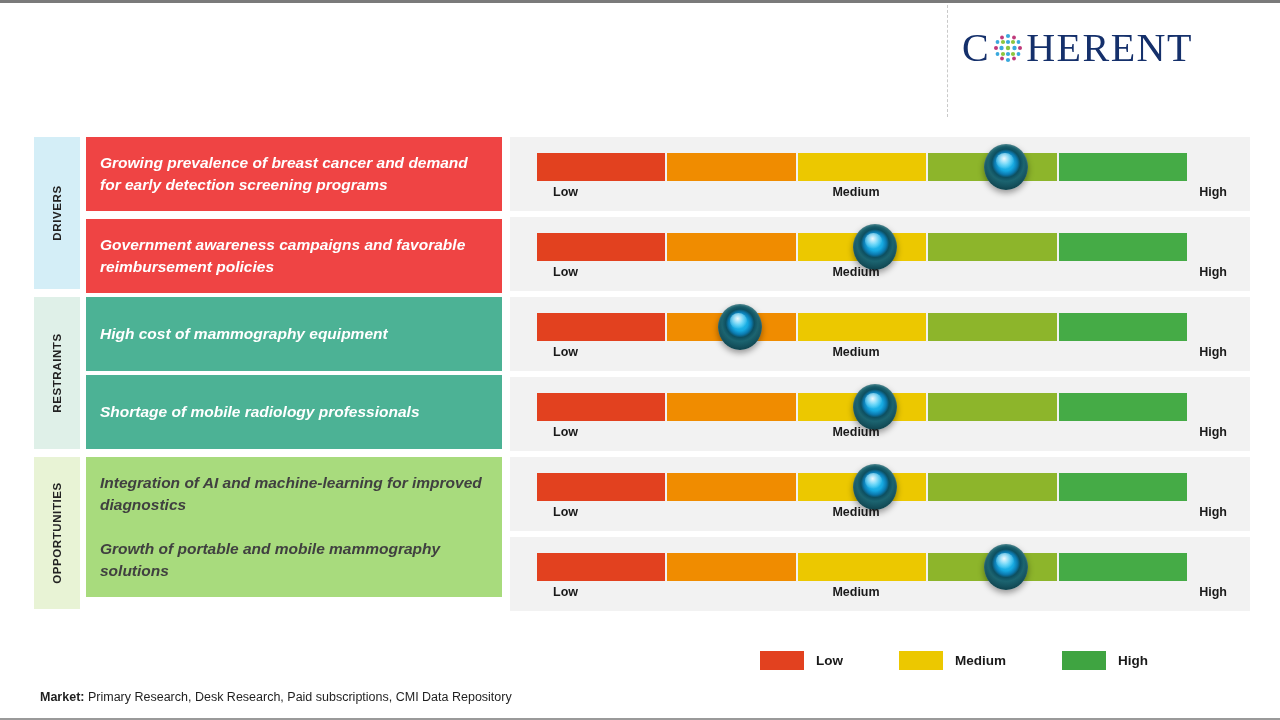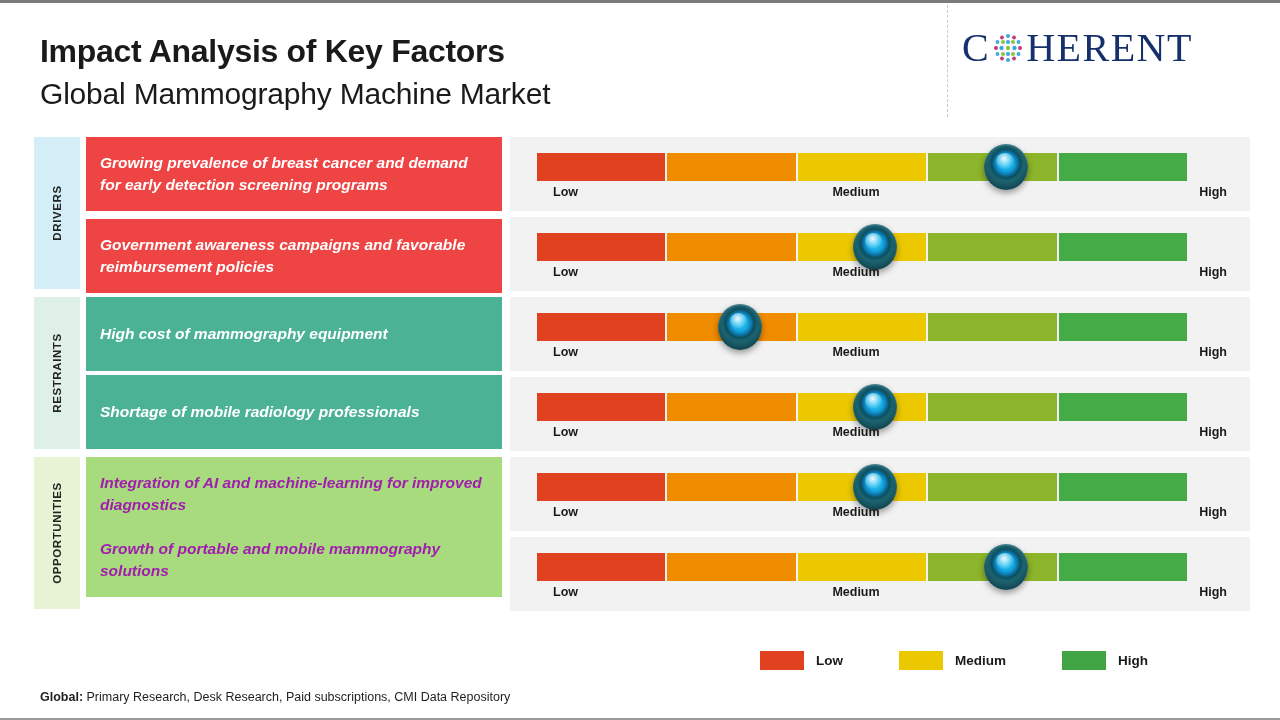--- a/index.html
+++ b/index.html
@@ -76,21 +76,21 @@
 
   .fact-box {
     position: absolute; left: 86px; width: 416px;
     display: flex; align-items: center;
     padding: 0 14px;
     font-size: 15.5px; font-style: italic; font-weight: bold;
     line-height: 1.45;
   }
   .fact-box.drv { background: #ef4444; color: #ffffff; }
   .fact-box.res { background: #4cb295; color: #ffffff; text-align: right; }
-  .fact-box.opp { background: #a8db7d; color: #a21caf; }
+  .fact-box.opp { background: #a8db7d; color: #404040; }
 
   #fact-0 { top: 0px;   height: 74px; }
   #fact-1 { top: 82px;  height: 74px; }
   #fact-2 { top: 160px; height: 74px; }
   #fact-3 { top: 238px; height: 74px; }
   #fact-4 { top: 320px; height: 74px; }
   #fact-5 { top: 386px; height: 74px; }
 
   
   .gauge-row {
@@ -158,24 +158,20 @@
   }
   #source-label { font-weight: bold; }
 </style>
 </head>
 <body>
 
 <div id="page">
 
   <div id="header">
 
-    <div id="title-block">
-      <div id="title-main">Impact Analysis of Key Factors</div>
-      <div id="title-sub">Global Mammography Machine Market</div>
-    </div>
 
     <div id="divider-dashed"></div>
 
     <div id="logo">
       <div id="logo-word">
         <span class="lw">C</span>
         <span id="logo-globe">
           <svg viewBox="0 0 34 34" aria-hidden="true">
             <g>
               <circle cx="17" cy="5" r="2.1" fill="#3aa9dd"></circle>
@@ -346,16 +342,16 @@
       <span class="legend-swatch" style="background:#ecc800"></span>
       <span class="legend-text">Medium</span>
     </div>
     <div class="legend-item">
       <span class="legend-swatch" style="background:#3fa441"></span>
       <span class="legend-text">High</span>
     </div>
   </div>
 
   <div id="source-line">
-    <span id="source-label">Global:</span><span id="source-text"> Primary Research, Desk Research, Paid subscriptions, CMI Data Repository</span>
+    <span id="source-label">Market:</span><span id="source-text"> Primary Research, Desk Research, Paid subscriptions, CMI Data Repository</span>
   </div>
 
 </div>
 
 </body></html>

